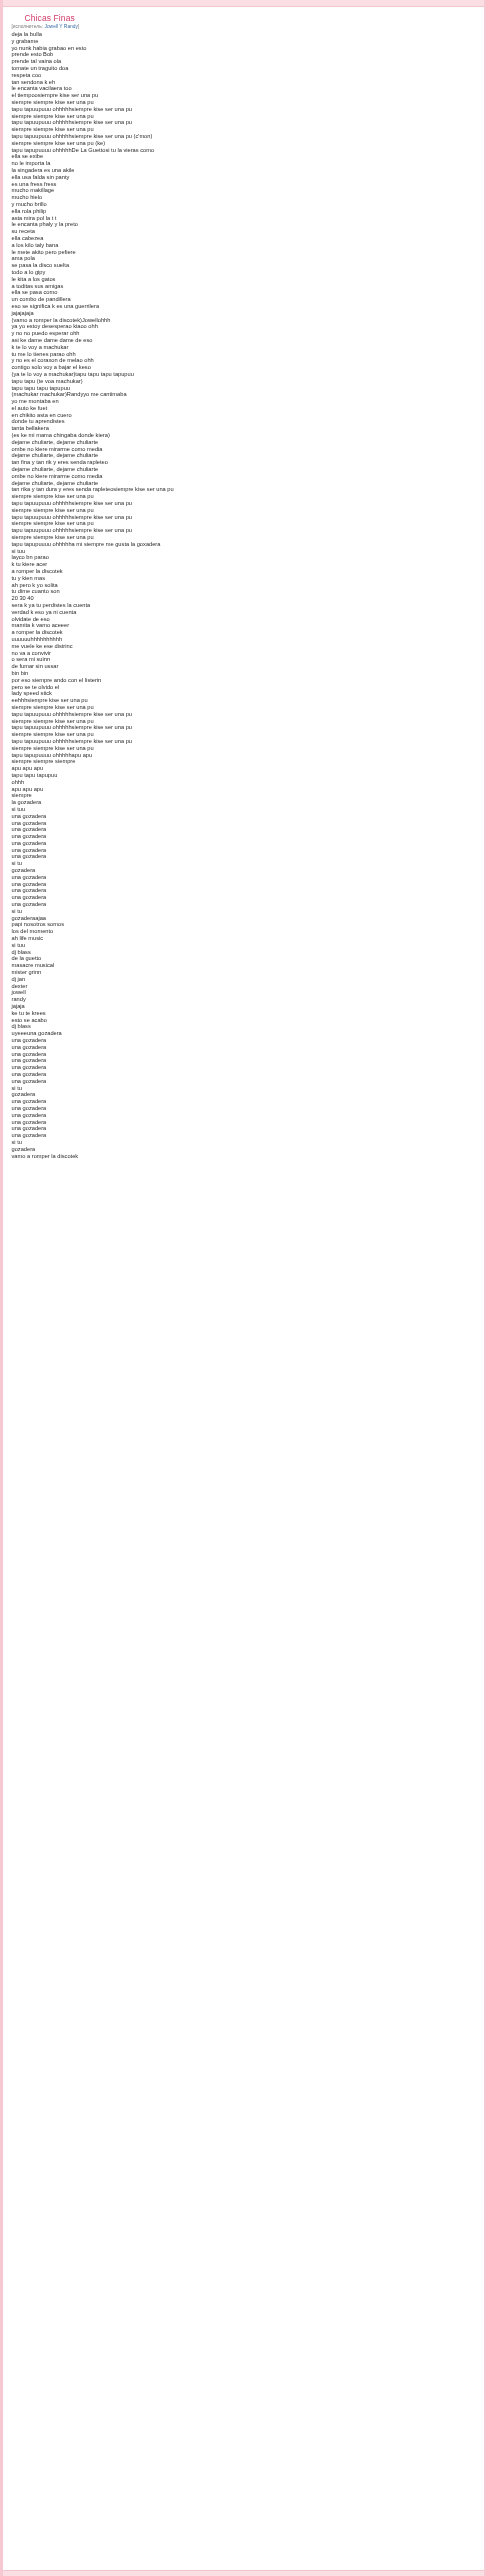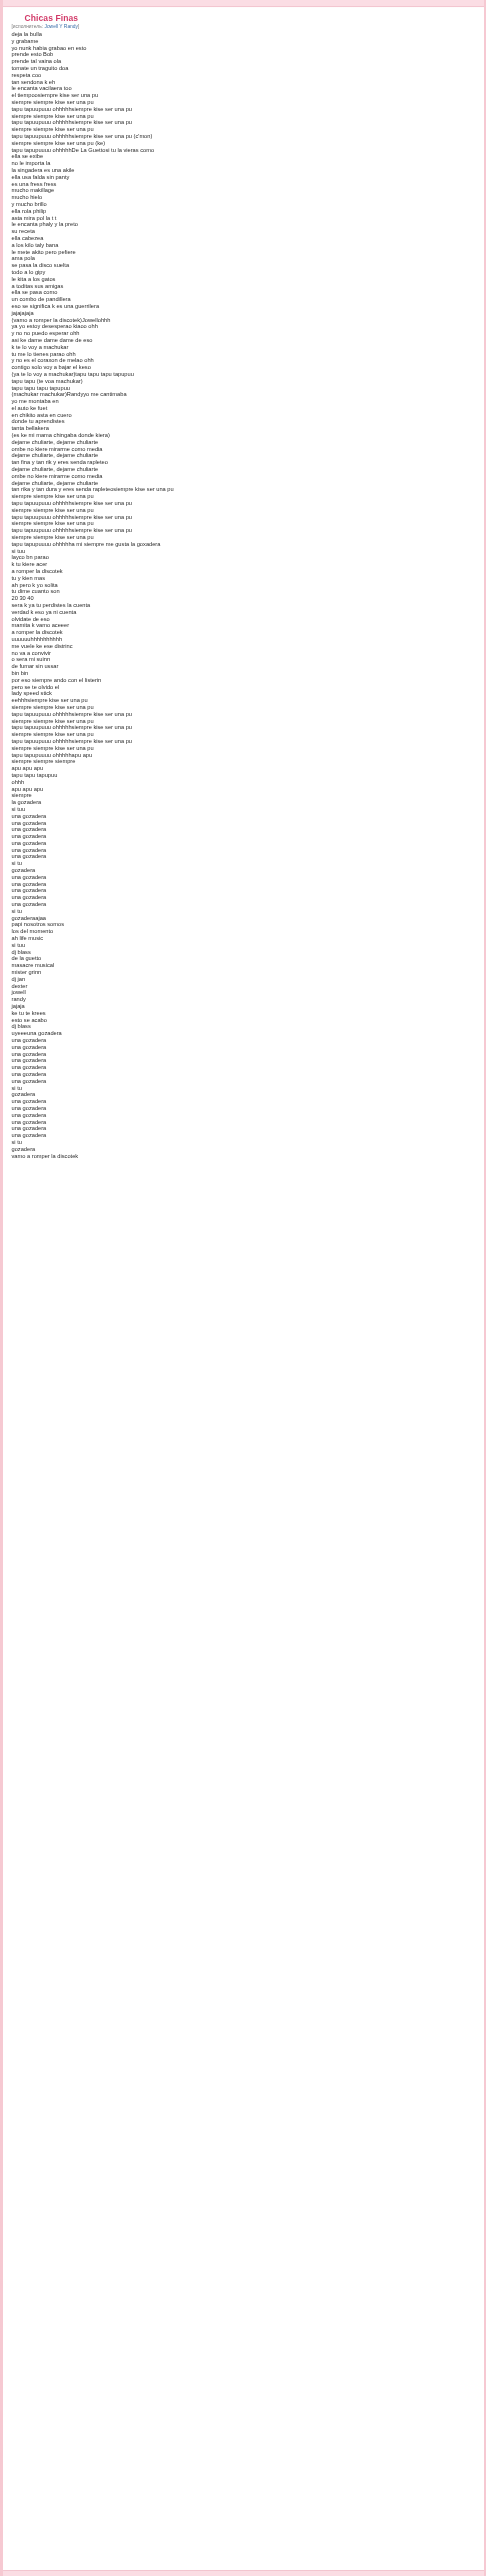--- a/index.html
+++ b/index.html
@@ -34,21 +34,21 @@
     height: 6px;
     background: #fbdde4;
     border-bottom: 0.6px solid #f3c6d0;
   }
   .content {
     padding: 4.9px 0 0 8.5px;
   }
   .title {
     color: #d23a68;
     font-size: 8.5px;
-    font-weight: bold;
+    font-weight: normal;
     margin: 1.2px 0 0.6px 0;
     letter-spacing: 0.1px;
     padding-left: 13px;
   }
   .perf-line {
     font-size: 4.9px;
     color: #7a7a7a;
     margin: 0 0 2.4px 0;
   }
   .perf-label {

